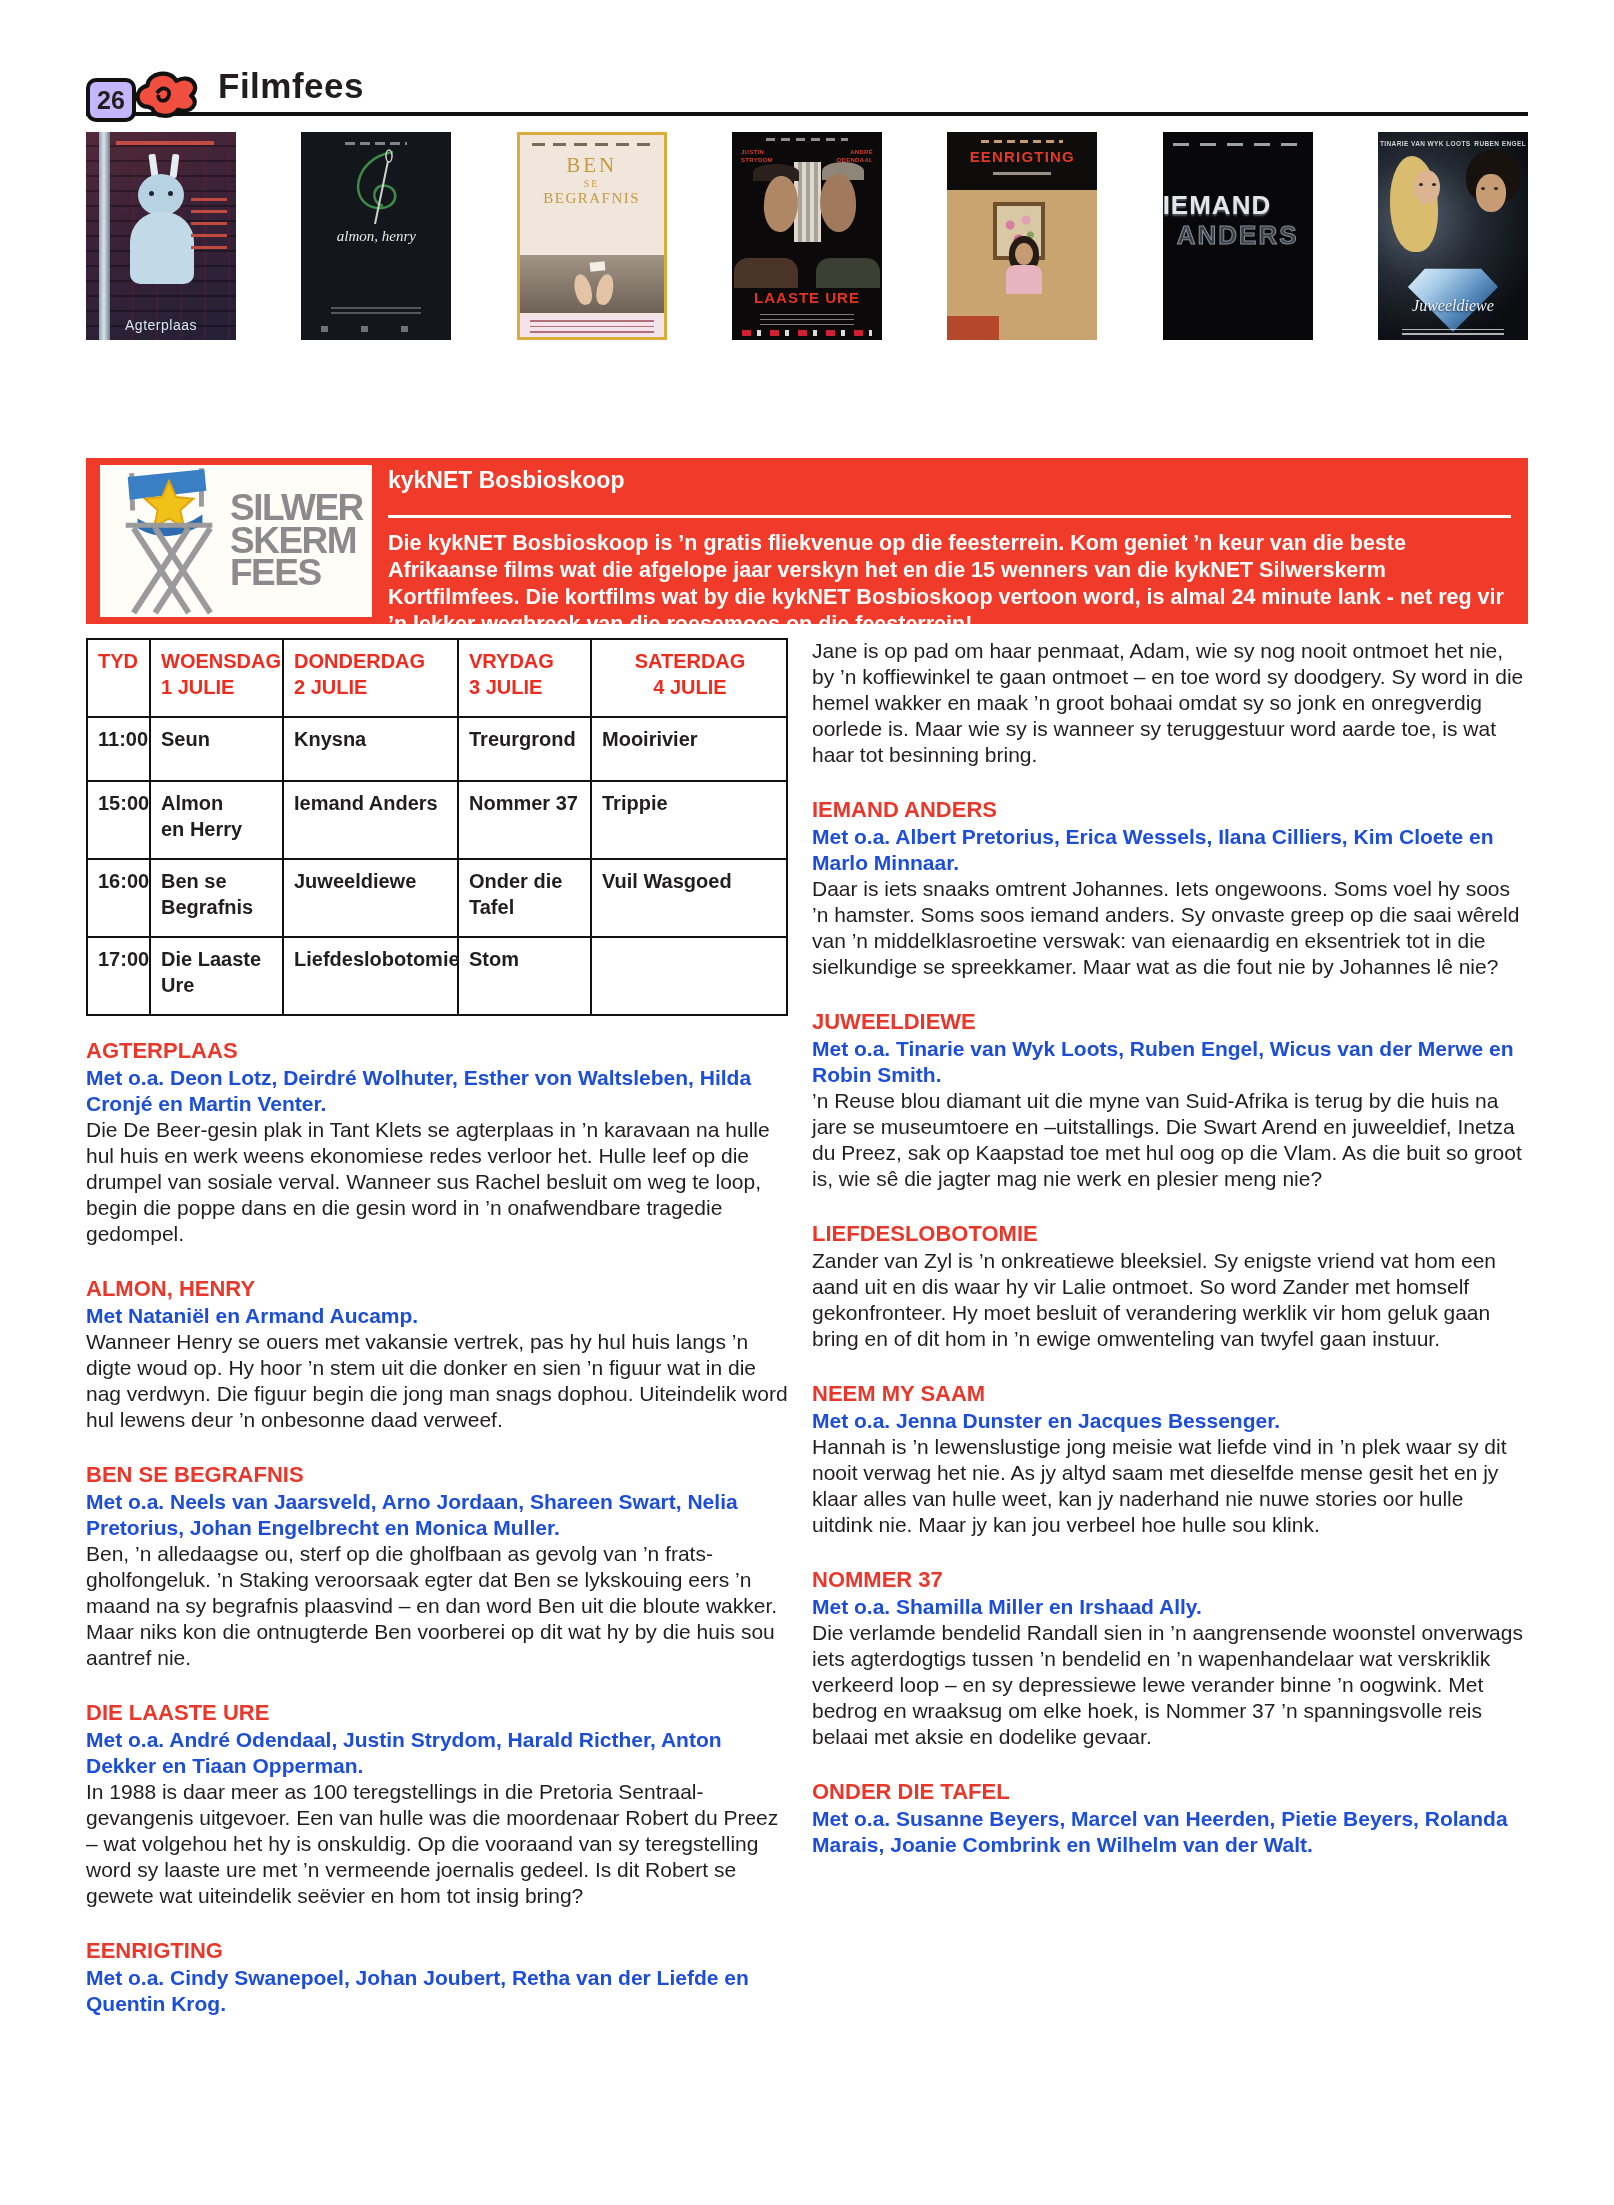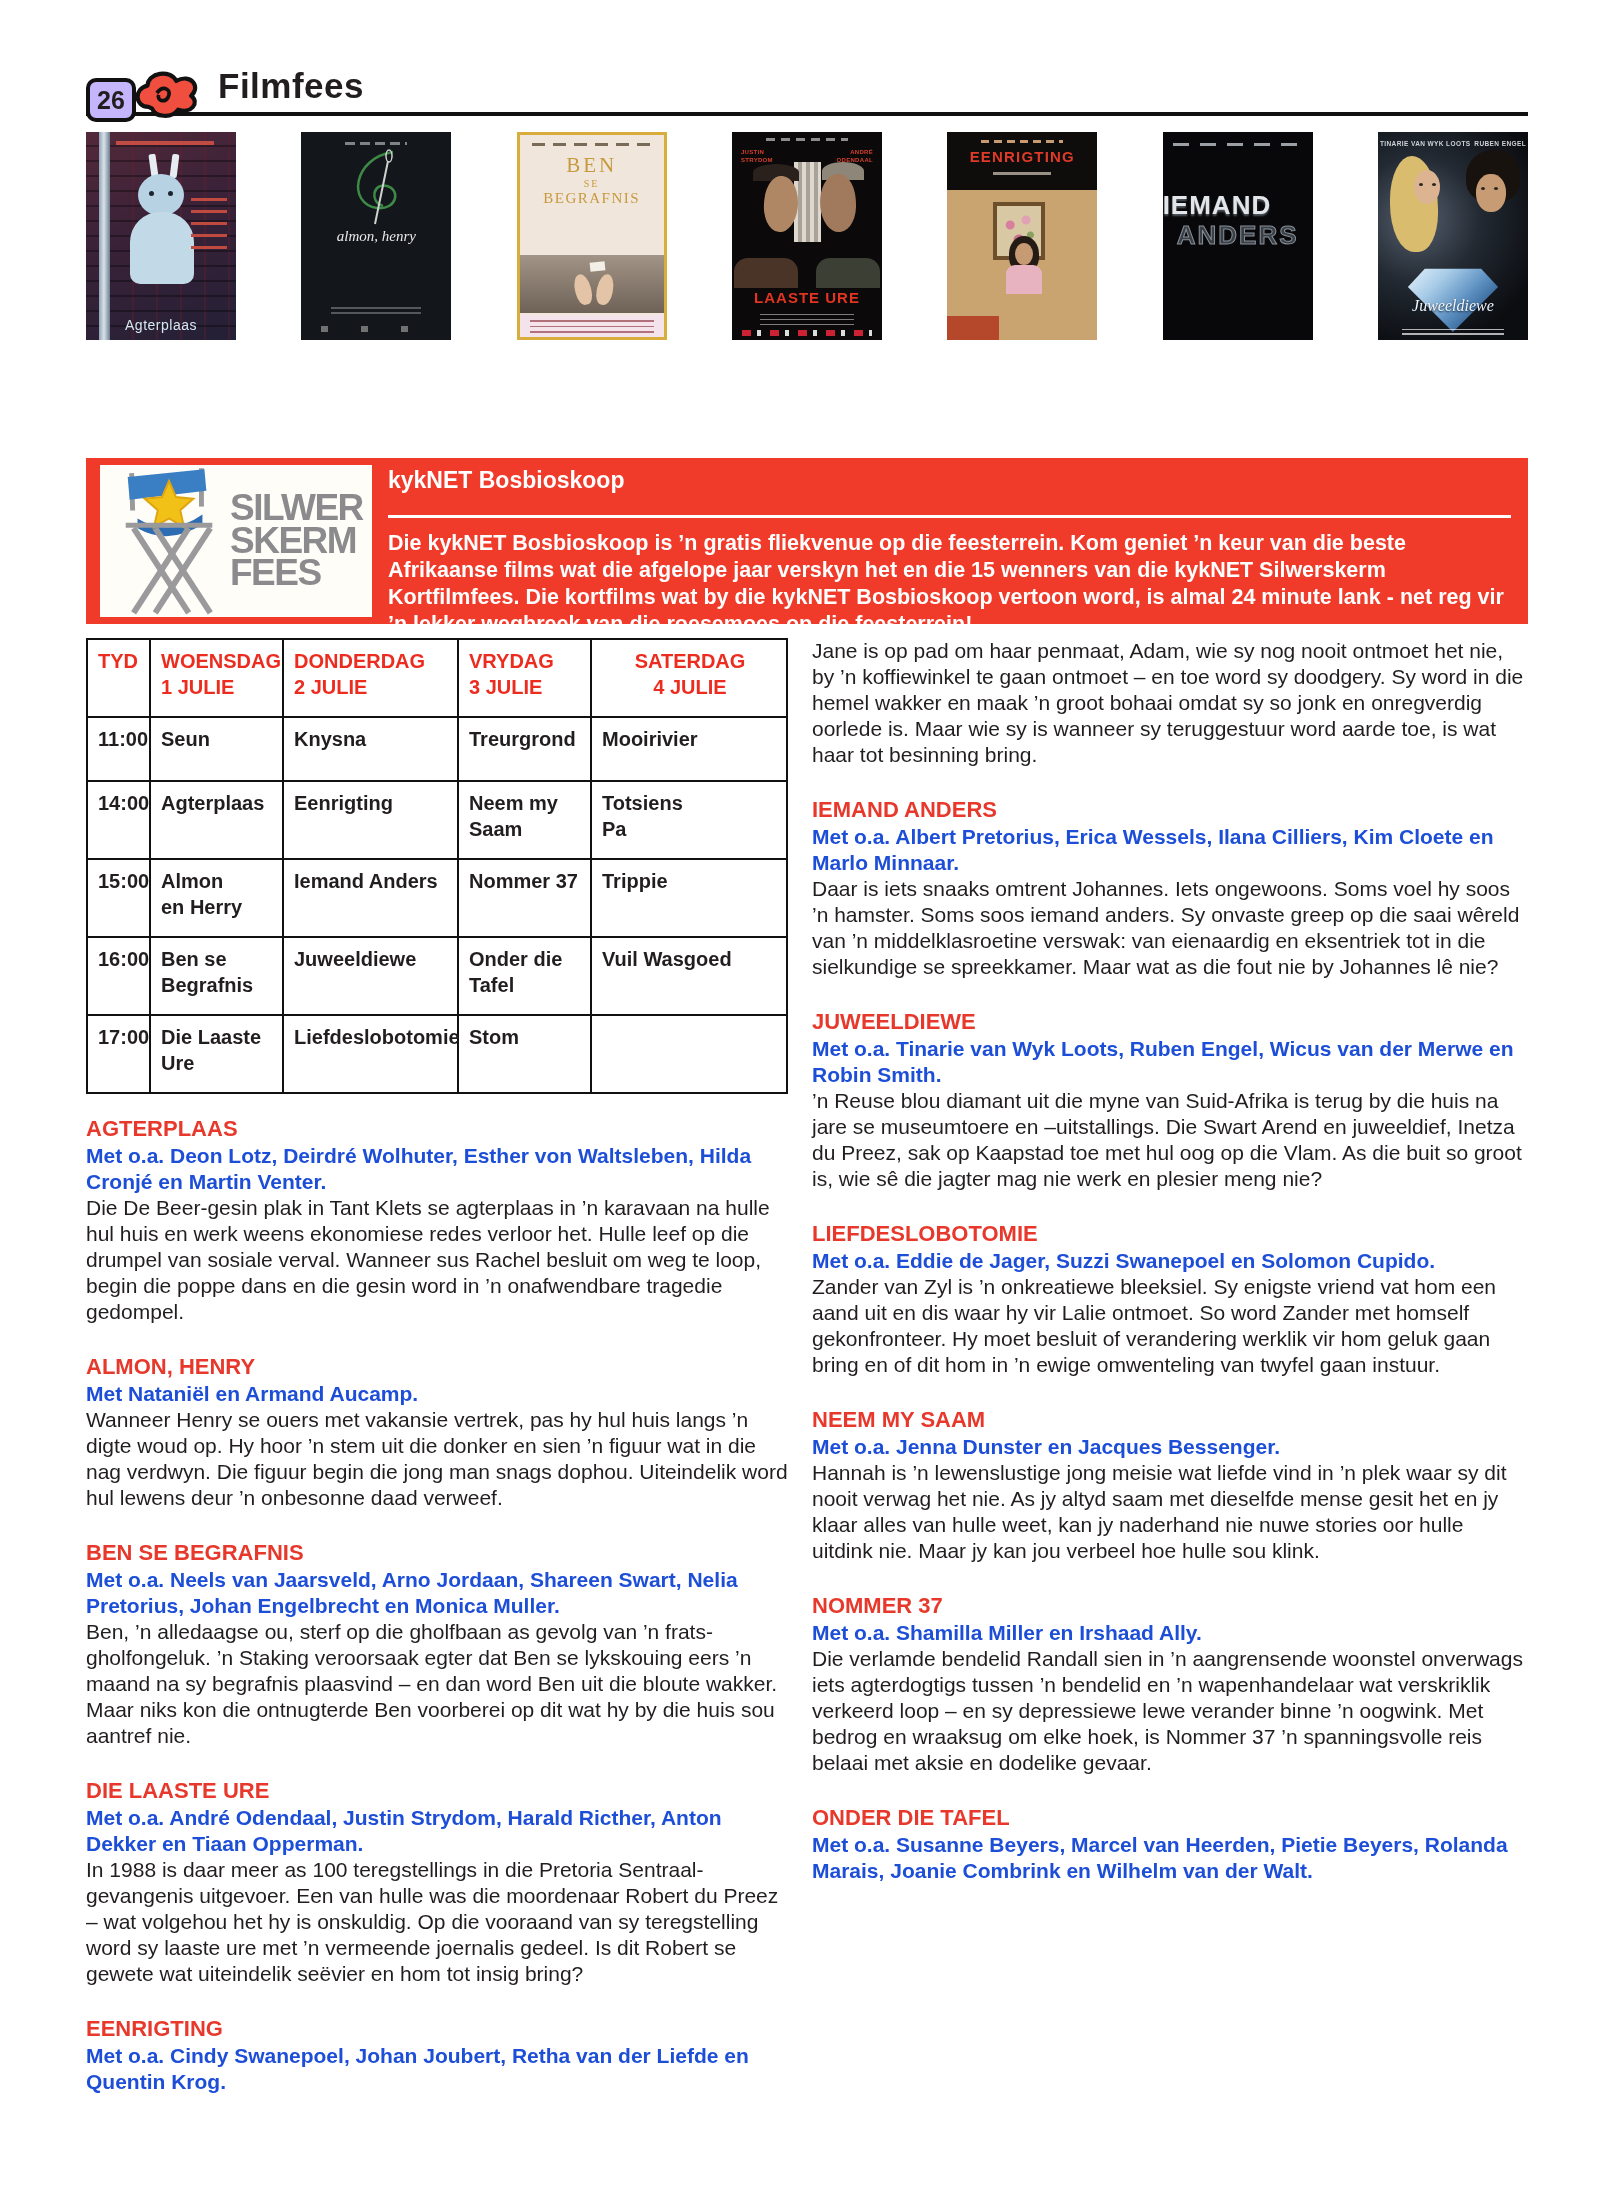--- a/index.html
+++ b/index.html
@@ -357,29 +357,20 @@
         </thead>
         <tbody>
   <tr>
     <td class="time-cell">11:00</td>
   <td class="film-cell">Seun</td>
               <td class="film-cell">Knysna</td>
               <td class="film-cell">Treurgrond</td>
               <td class="film-cell col-sat">Mooirivier</td>
             </tr>
 
-  <tr>
-    <td class="time-cell">14:00</td>
-  <td class="film-cell">Agterplaas</td>
-              <td class="film-cell">Eenrigting</td>
-              <td class="film-cell">Neem my
-Saam</td>
-              <td class="film-cell col-sat">Totsiens
-Pa</td>
-            </tr>
 
   <tr>
     <td class="time-cell">15:00</td>
   <td class="film-cell">Almon
 en Herry</td>
               <td class="film-cell">Iemand Anders</td>
               <td class="film-cell">Nommer 37</td>
               <td class="film-cell col-sat">Trippie</td>
             </tr>
 
@@ -446,21 +437,20 @@
   </section>
 
   <section class="film-section">
     <h3 class="sec-title">JUWEELDIEWE</h3>
     <p class="sec-cast">Met o.a. Tinarie van Wyk Loots, Ruben Engel, Wicus van der Merwe en Robin Smith.</p>
     <p class="sec-body">’n Reuse blou diamant uit die myne van Suid-Afrika is terug by die huis na jare se museumtoere en –uitstallings. Die Swart Arend  en juweeldief, Inetza du Preez, sak op Kaapstad toe met hul oog op die Vlam. As die buit so groot is, wie sê die jagter mag nie werk en plesier meng nie?</p>
   </section>
 
   <section class="film-section">
     <h3 class="sec-title">LIEFDESLOBOTOMIE</h3>
-    <p class="sec-cast">Met o.a. Eddie de Jager, Suzzi Swanepoel en Solomon Cupido.</p>
     <p class="sec-body">Zander van Zyl is ’n onkreatiewe bleeksiel. Sy enigste vriend vat hom een aand uit en dis waar hy vir Lalie ontmoet. So word Zander met homself gekonfronteer. Hy moet besluit of verandering werklik vir hom geluk gaan bring en of dit hom in ’n ewige omwenteling van twyfel gaan instuur.</p>
   </section>
 
   <section class="film-section">
     <h3 class="sec-title">NEEM MY SAAM</h3>
     <p class="sec-cast">Met o.a. Jenna Dunster en Jacques Bessenger.</p>
     <p class="sec-body">Hannah is ’n lewenslustige jong meisie wat liefde vind in ’n plek waar sy dit nooit verwag het nie. As jy altyd saam met dieselfde mense gesit het en jy klaar alles van hulle weet, kan jy naderhand nie nuwe stories oor hulle uitdink nie. Maar jy kan jou verbeel hoe hulle sou klink.</p>
   </section>
 
   <section class="film-section">

